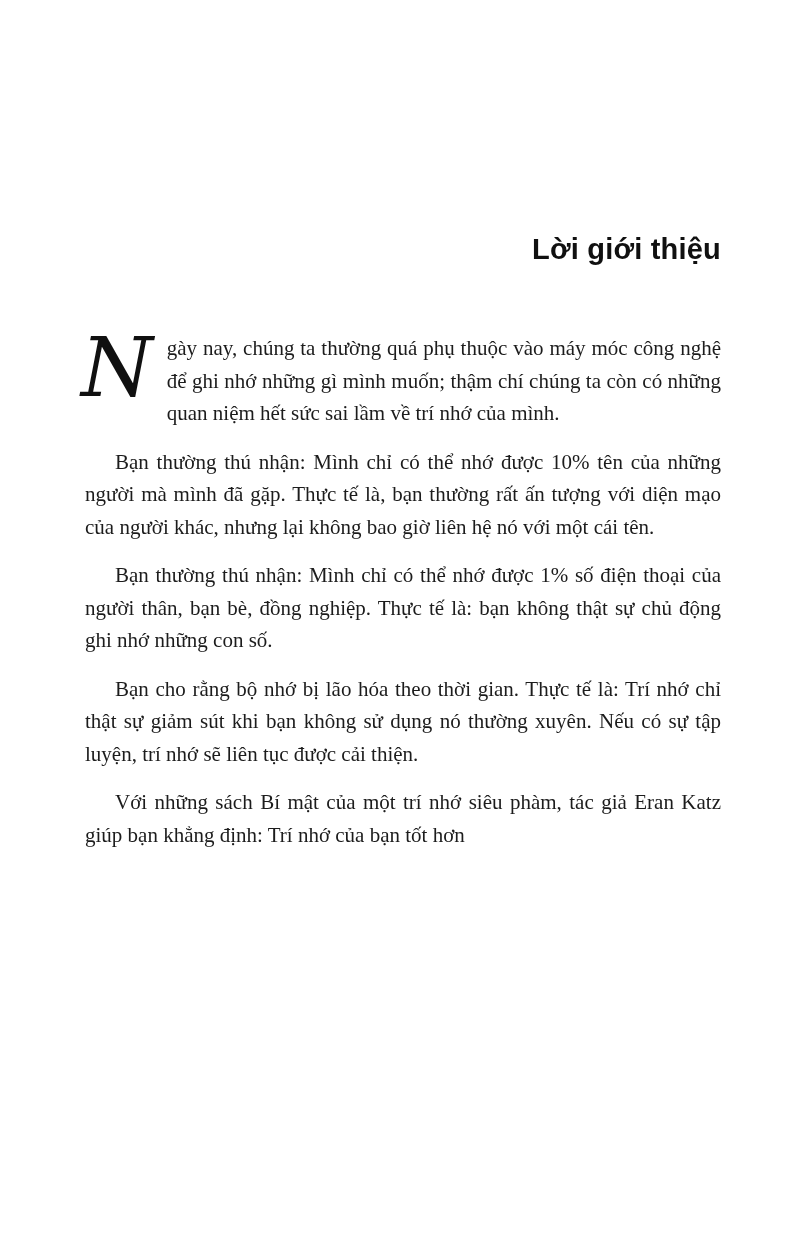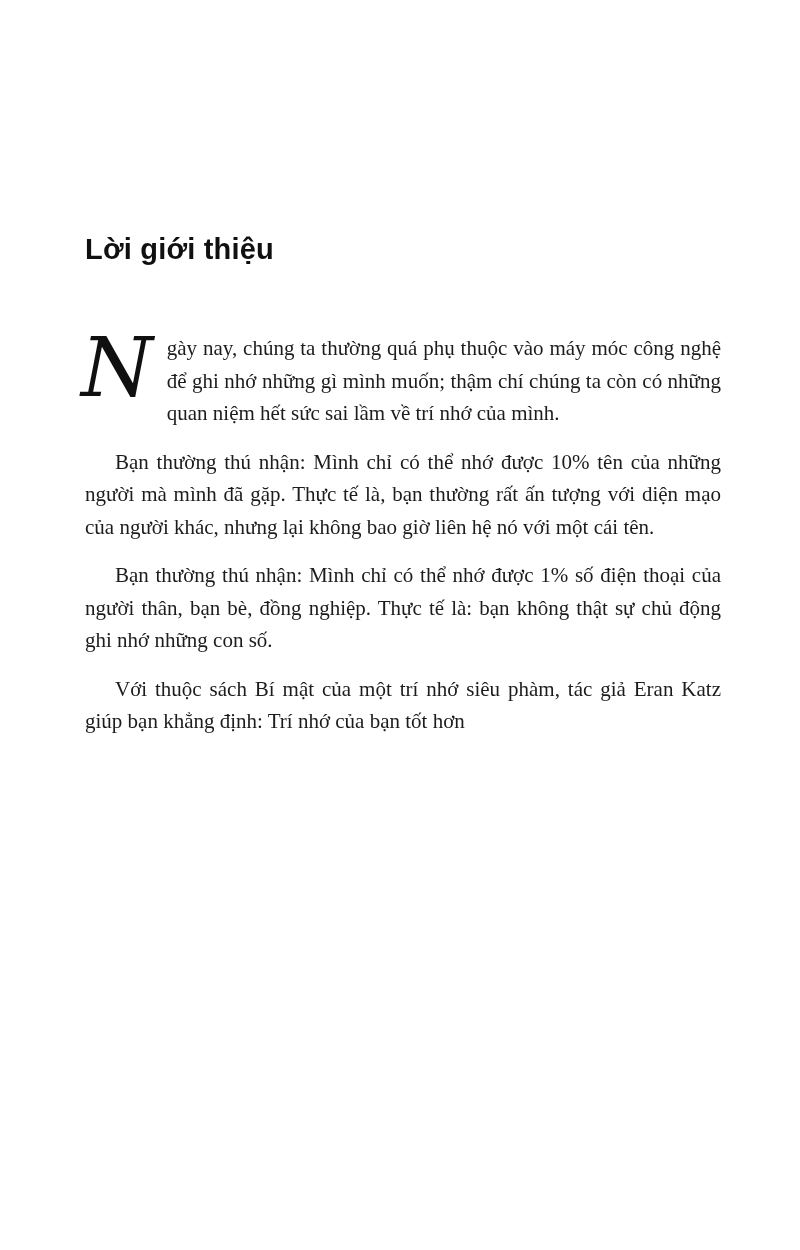--- a/index.html
+++ b/index.html
@@ -15,21 +15,21 @@
     overflow: hidden;
     color: #181818;
   }
   .content {
     position: absolute;
     left: 85px;
     top: 233px;
     width: 636px;
   }
   .title {
-    text-align: left;
+    text-align: right;
     font-family: "Liberation Sans", sans-serif;
     font-weight: 700;
     font-size: 29px;
     letter-spacing: 0.2px;
     color: #101010;
     margin: 0 0 66px 0;
   }
   .body-text {
     font-family: "Liberation Serif", serif;
     font-size: 21px;
@@ -69,18 +69,19 @@
 
       <p class="opening">
         <span class="dropcap">N</span><span>gày nay, chúng ta thường quá phụ thuộc vào máy móc công nghệ để ghi nhớ những gì mình muốn; thậm chí chúng ta còn có những quan niệm hết sức sai lầm về trí nhớ của mình.</span>
       </p>
 
 
       <p>Bạn thường thú nhận: Mình chỉ có thể nhớ được 10% tên của những người mà mình đã gặp. Thực tế là, bạn thường rất ấn tượng với diện mạo của người khác, nhưng lại không bao giờ liên hệ nó với một cái tên.</p>
 
       <p>Bạn thường thú nhận: Mình chỉ có thể nhớ được 1% số điện thoại của người thân, bạn bè, đồng nghiệp. Thực tế là: bạn không thật sự chủ động ghi nhớ những con số.</p>
 
+      <p>Bạn cho rằng bộ nhớ bị lão hóa theo thời gian. Thực tế là: Trí nhớ chỉ thật sự giảm sút khi bạn không sử dụng nó thường xuyên. Nếu có sự tập luyện, trí nhớ sẽ liên tục được cải thiện.</p>
 
-      <p><span>Với thuộc sách </span><span class="book-title">Bí mật của một trí nhớ siêu phàm</span><span>, tác giả Eran Katz  giúp bạn khẳng định: Trí nhớ của bạn tốt hơn</span></p>
+      <p><span>Với những sách </span><span class="book-title">Bí mật của một trí nhớ siêu phàm</span><span>, tác giả Eran Katz  giúp bạn khẳng định: Trí nhớ của bạn tốt hơn</span></p>
 
     </div>
   </div>
 </div>
 
 </body></html>

